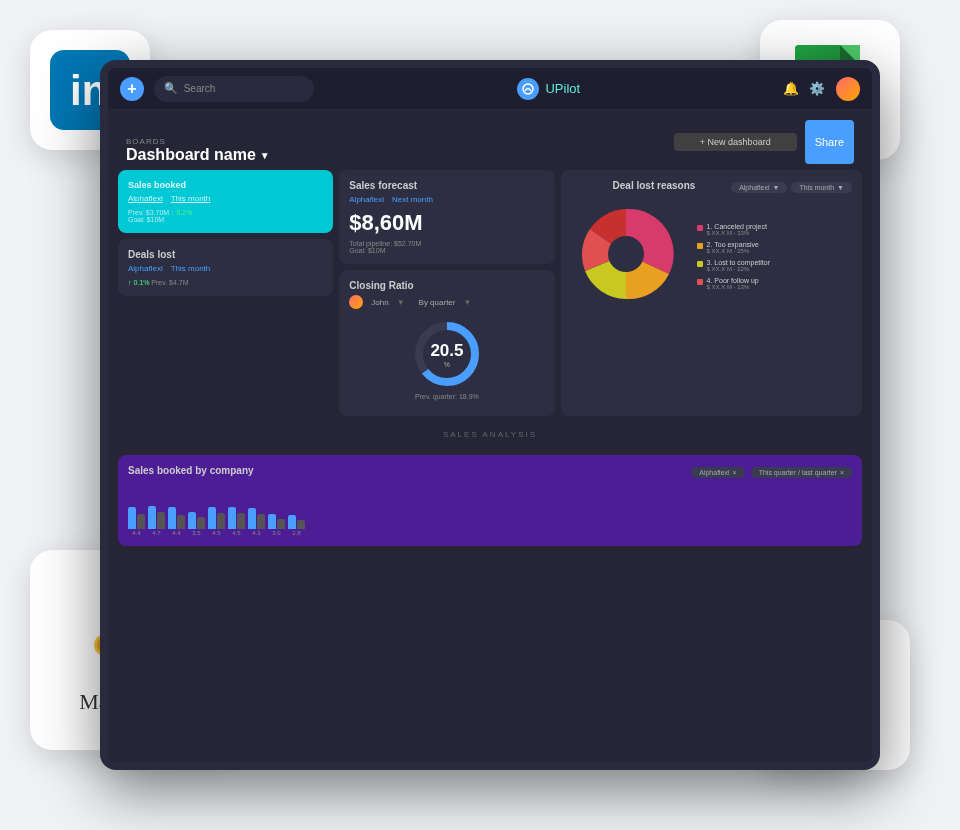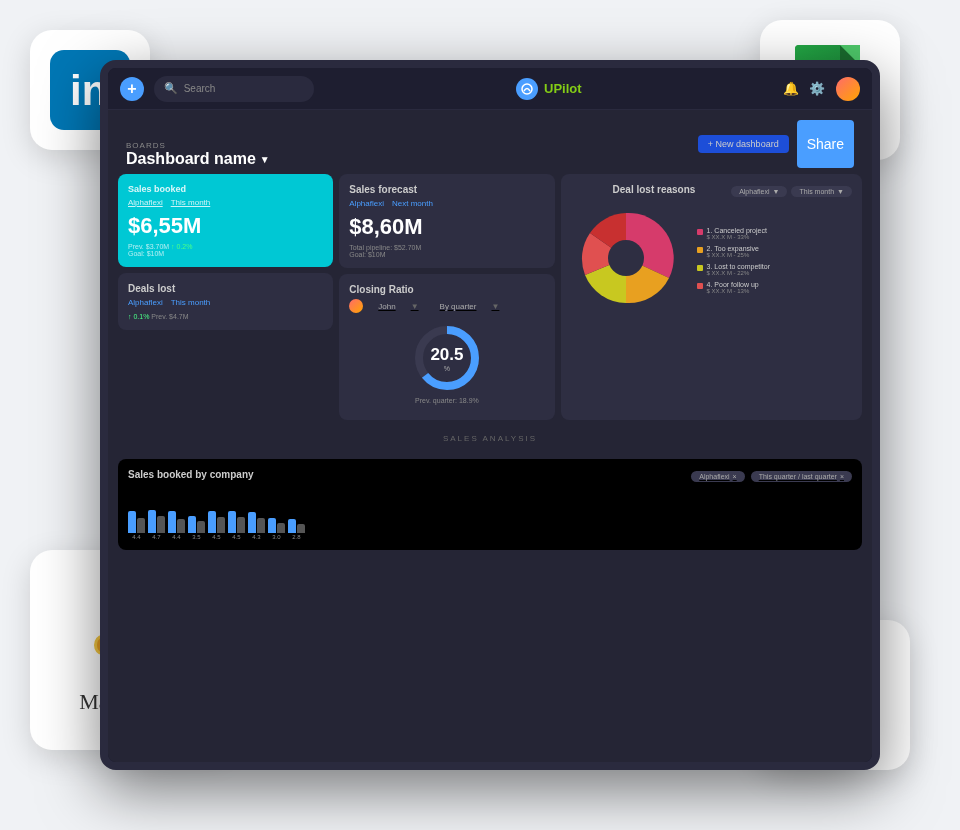--- a/index.html
+++ b/index.html
@@ -153,36 +153,36 @@
       gap: 4px;
     }
 
     .header-buttons {
       display: flex;
       gap: 8px;
       align-items: center;
     }
 
     .btn-new-dashboard {
-      background: #1d4ed8;
+      background: #404040;
       color: #ccc;
       border: none;
       border-radius: 4px;
-      padding: 4px 10px;
+      padding: 4px 26px;
       font-size: 9px;
       cursor: pointer;
     }
 
     .btn-share {
       background: #4a9eff;
       color: white;
       border: none;
       border-radius: 4px;
       padding: 16px 10px;
-      font-size: 14px;
+      font-size: 11px;
       cursor: pointer;
     }
 
     
     .section-title {
       text-align: center;
       color: #666;
       font-size: 8px;
       letter-spacing: 2px;
       text-transform: uppercase;
@@ -343,24 +343,23 @@
       margin-top: 4px;
     }
 
     
     .sales-section {
       margin-top: 8px;
       padding: 0 10px;
     }
 
     .sales-card {
-      background: #000000;
+      background: #4c1d95;
       border-radius: 8px;
       padding: 10px;
-      text-decoration: underline;
     }
 
     .sales-header {
       display: flex;
       align-items: center;
       justify-content: space-between;
       margin-bottom: 6px;
     }
 
     .filter-pill {
@@ -434,23 +433,22 @@
       width: 24px;
       height: 24px;
       border-radius: 50%;
       background: linear-gradient(135deg, #ff6b6b, #ffa500);
       flex-shrink: 0;
     }
 
     .card-user-row {
       display: flex;
       align-items: center;
-      gap: 15px;
+      gap: 8px;
       margin-bottom: 4px;
-      text-decoration: underline;
     }
 
     .user-avatar-small {
       width: 14px;
       height: 14px;
       border-radius: 50%;
       background: linear-gradient(135deg, #ff6b6b, #ffa500);
       flex-shrink: 0;
     }
   </style>
@@ -551,21 +549,21 @@
       <span>🔍</span>
       <span style="font-size:10px;color:#888;">Search</span>
     </div>
     <div class="top-bar-logo">
       <div class="upilot-logo-circle">
         <svg width="14" height="14" viewBox="0 0 14 14" fill="none">
           <circle cx="7" cy="7" r="5" fill="none" stroke="white" stroke-width="1.5"></circle>
           <path d="M4 9 Q7 4 10 9" fill="none" stroke="white" stroke-width="1.5"></path>
         </svg>
       </div>
-      <span style="color:#84cc16;font-size:13px;font-weight:700;">UPilot</span>
+      <span style="color:#5eead4;font-size:13px;font-weight:400;">UPilot</span>
     </div>
     <div class="top-bar-actions">
       <span style="color:#aaa;font-size:13px;">🔔</span>
       <span style="color:#aaa;font-size:13px;">⚙️</span>
       <div class="avatar-user"></div>
     </div>
   </div>
 
   <div class="content-area">
 
@@ -587,21 +585,20 @@
     <div class="results-grid">
 
       <div class="left-col">
 
         <div class="card-cyan">
           <div class="card-title">Sales booked</div>
           <div class="card-links">
             <span class="card-link">Alphaflexi</span>
             <span class="card-link">This month</span>
           </div>
-          <div class="card-amount">$6,55M</div>
           <div class="card-meta">
             <span>Prev. $3.70M</span>
             <span class="trend-up">↑ 0.2%</span>
             <br>
             <span>Goal: $10M</span>
           </div>
         </div>
 
         <div class="card">
           <div class="card-title-dark">Deals lost</div>

